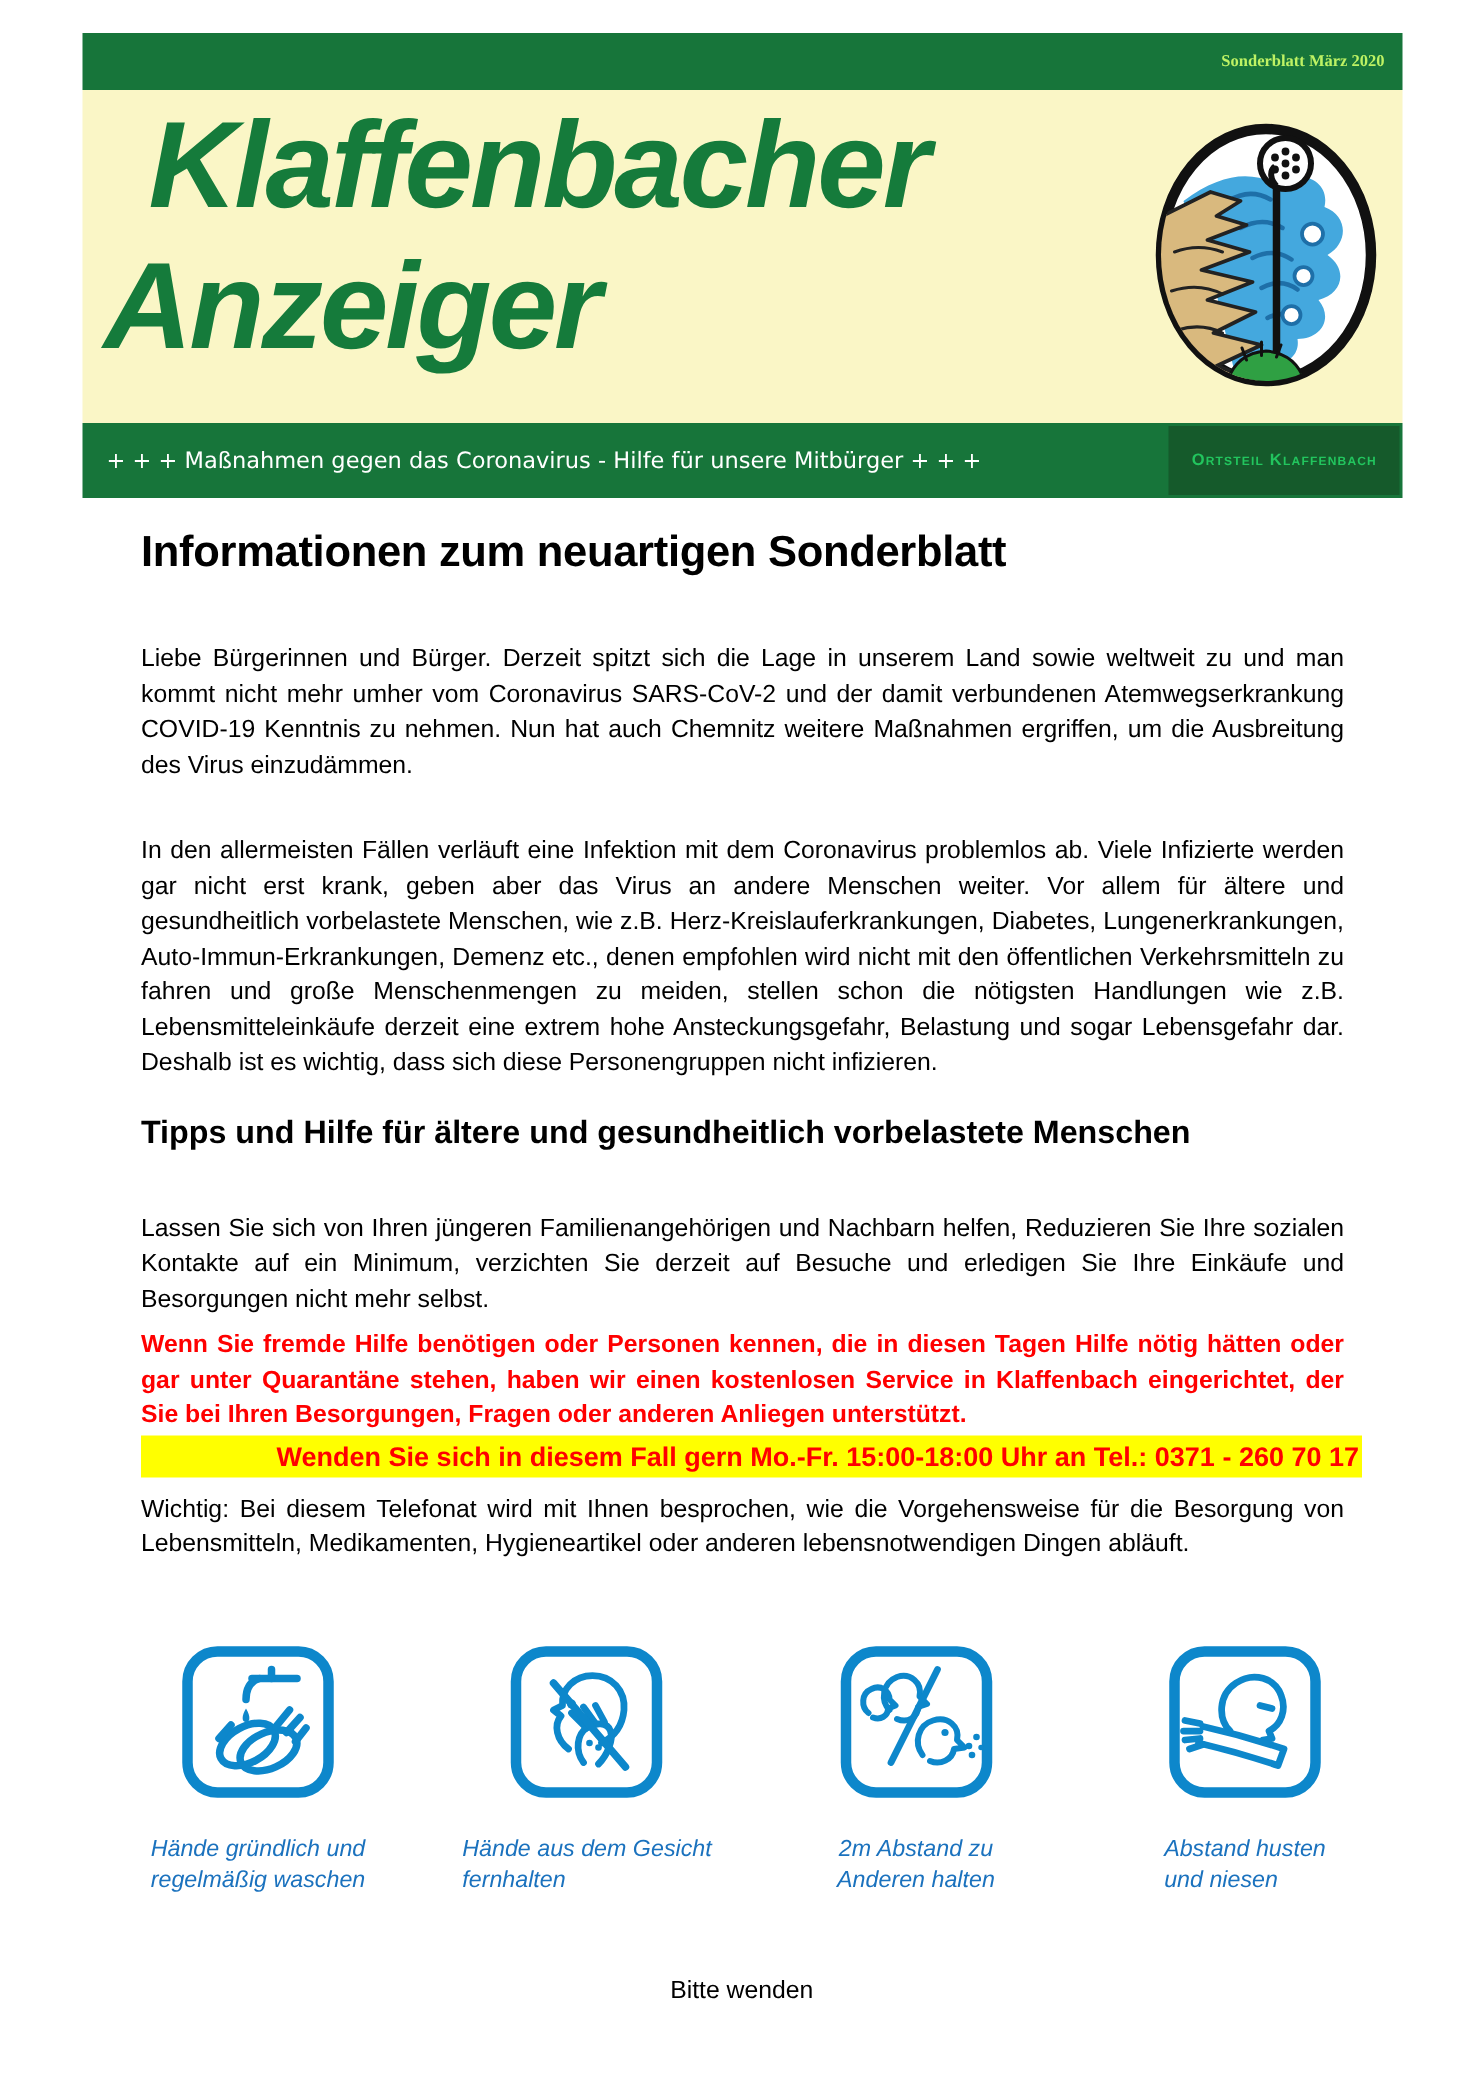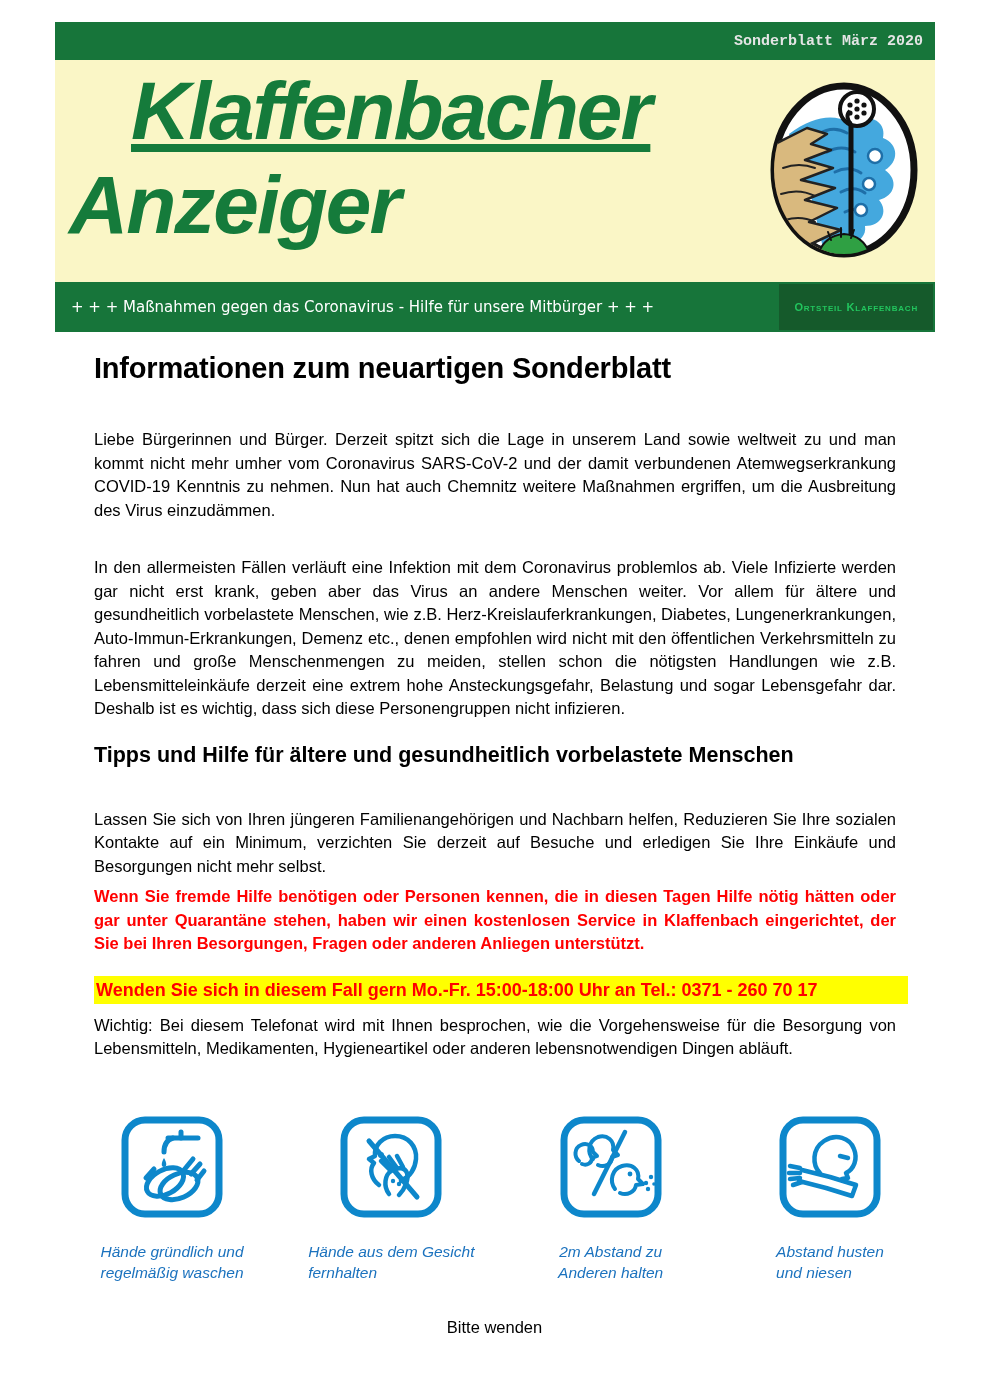--- a/index.html
+++ b/index.html
@@ -2,41 +2,41 @@
 <html><head>
 <meta charset="utf-8">
 <style>
   html,body { margin:0; padding:0; background:#ffffff; }
   body { font-family:"Liberation Sans", sans-serif; }
   .page { position:relative; width:989px; height:1400px; background:#ffffff; overflow:hidden; }
 
   
   .masthead { position:absolute; left:55px; top:22px; width:880px; }
   .issue-bar { height:38px; background:#17753A; display:flex; align-items:center; justify-content:flex-end; padding:0 12px; box-sizing:border-box; }
-  .issue-label { color:#e5e5e5; font-family:Liberation Mono, monospace; font-size:15px; font-weight:bold; }
+  .issue-label { color:#bef264; font-family:Liberation Serif, serif; font-size:11px; font-weight:bold; }
   .yellow-panel { height:222px; background:#FAF6C6; position:relative; overflow:hidden; }
   .nl-title { color:#157B3B; font-weight:bold; font-style:italic; font-size:82px; line-height:94px; letter-spacing:-2px; padding-top:4px; }
-  .nl-title .l1 { display:block; padding-left:76px;text-decoration:underline; }
+  .nl-title .l1 { display:block; padding-left:44px; }
   .nl-title .l2 { display:block; padding-left:14px; }
   .crest { position:absolute; top:16px; right:10px; }
 
   .ticker-bar { height:50px; background:#17753A; position:relative; display:flex; align-items:center; padding-left:16px; box-sizing:border-box; }
   .ticker-text { color:#ffffff; font-family:"DejaVu Sans",sans-serif; font-size:15px; white-space:nowrap; }
   .district-box { position:absolute; top:2px; right:2px; bottom:2px; background:#155A2B; display:flex; align-items:center; padding:0 15px; }
   .district-label { color:#22c55e; font-weight:bold; font-variant:small-caps; font-size:11px; letter-spacing:0.8px; }
 
   
   .content { position:absolute; left:94px; top:352px; width:814px; color:#000; }
   .head1 { font-size:29px; line-height:33px; font-weight:bold; margin:0; letter-spacing:-0.2px; }
   .body-p { font-size:16.5px; line-height:23.5px; text-align:justify; margin:43px 12px 0 0; }
   .p-risk { margin-top:34px; }
   .head2 { font-size:21.5px; line-height:25px; font-weight:bold; margin:22px 0 0 0; }
   .p-tips { margin-top:40px; }
   .p-alert { color:#FF0000; font-weight:bold; margin-top:7px; }
-  .hotline { display:block; background:#FFFF00; color:#FF0000; font-weight:bold; font-size:18px; line-height:26px; margin-top:20px; padding:1px 2px; }
+  .hotline { display:block; background:#FFFF00; color:#FF0000; font-weight:bold; font-size:18px; line-height:26px; margin-top:1px; padding:1px 2px;text-align:right; }
   .p-note { margin-top:10px; }
 
   
   .tips { display:flex; justify-content:space-between; margin:54px -22px 0 -22px; }
   .tip { width:200px; display:flex; flex-direction:column; align-items:center; }
   .tip-box { width:104px; height:104px; }
   .tip-caption { margin-top:22px; color:#1B72BE; font-style:italic; font-size:15.5px; line-height:21px; white-space:pre-line; }
   .tip-caption.left { text-align:center;font-style:italic; }
   .tip svg .st { stroke:#0D87CB; stroke-linecap:round; stroke-linejoin:round; fill:none; }
   .tip svg .fl { fill:#0D87CB; stroke:none; }

